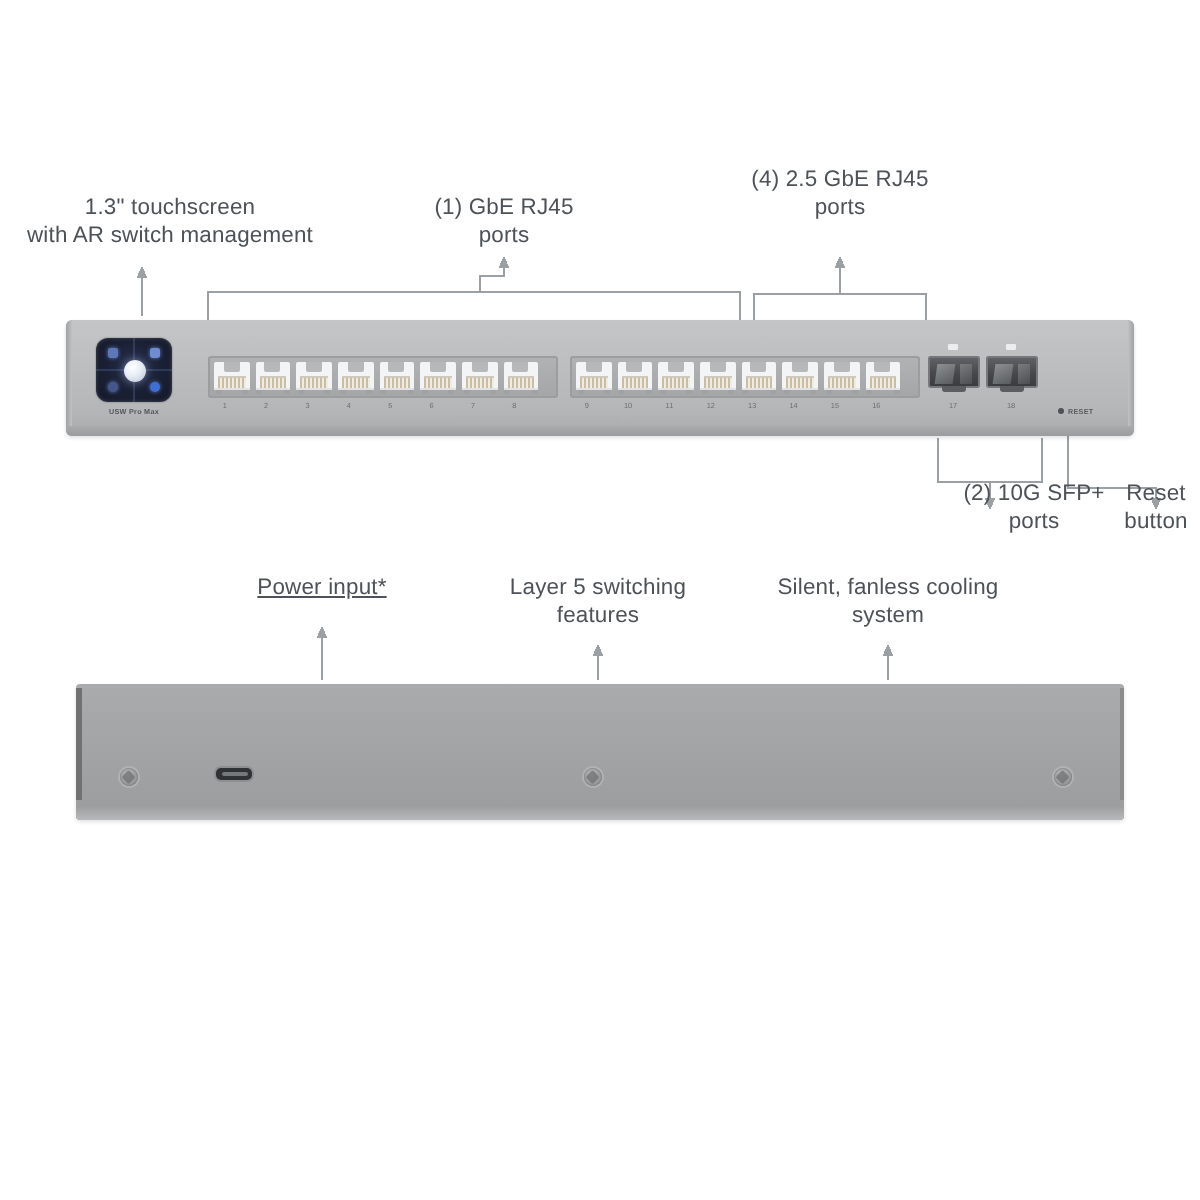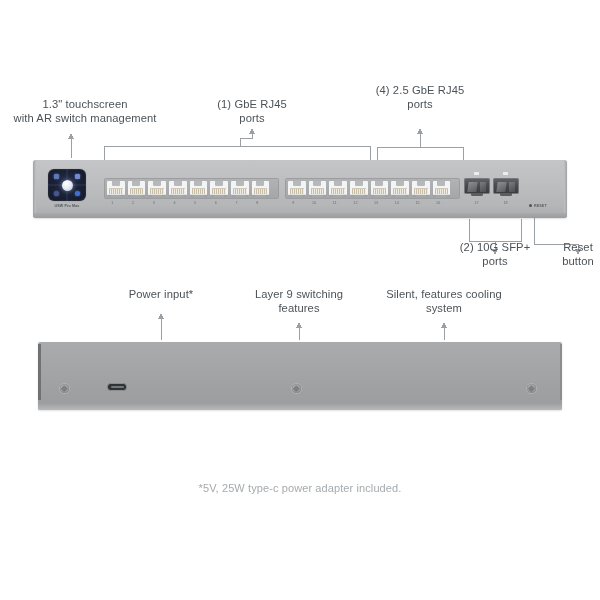--- a/index.html
+++ b/index.html
@@ -384,21 +384,21 @@
 
   <div class="callout" style="left:0px; top:98px; width:170px;">1.3" touchscreen
 with AR switch management</div>
 
   <div class="callout" style="left:182px; top:98px; width:140px;">(1) GbE RJ45
 ports</div>
 
   <div class="callout" style="left:352px; top:84px; width:136px;">(4) 2.5 GbE RJ45
 ports</div>
 
-  <div class="callout" style="left:430px; top:241px; width:130px;">(2) 10G SFP+
+  <div class="callout" style="left:452px; top:241px; width:130px;">(2) 10G SFP+
 ports</div>
 
   <div class="callout" style="left:540px; top:241px; width:76px;">Reset
 button</div>
 
   <div class="device-front">
     <div class="front-edge-left"></div>
     <div class="front-edge-right"></div>
     <div class="front-bottom-lip"></div>
 
@@ -538,36 +538,35 @@
     </div>
     <div class="sfp-nums" style="left:429px;">
       <div class="pnum">17</div>
       <div class="pnum">18</div>
     </div>
 
     <div class="reset-dot" style="left:496px; top:44px;"></div>
     <div class="reset-txt" style="left:501px; top:43.5px;">RESET</div>
   </div>
 
-  <div class="callout" style="left:96px; top:288px; width:130px;">Power input*</div>
-
-  <div class="callout" style="left:235px; top:288px; width:128px;">Layer 9 switching
+  <div class="callout" style="left:96px; top:288px; width:130px;text-decoration:underline;">Power input*</div>
+
+  <div class="callout" style="left:235px; top:288px; width:128px;">Layer 5 switching
 features</div>
 
-  <div class="callout" style="left:372px; top:288px; width:144px;">Silent, features cooling
+  <div class="callout" style="left:372px; top:288px; width:144px;">Silent, fanless cooling
 system</div>
 
   <div class="device-rear">
     <div class="rear-edge-left"></div>
     <div class="rear-edge-right"></div>
     <div class="rear-bottom"></div>
 
     <div class="usbc"></div>
 
     <div class="screw" style="left:22px;  top:42px;"></div>
     <div class="screw" style="left:254px; top:42px;"></div>
     <div class="screw" style="left:489px; top:42px;"></div>
     <div class="screw" style="left:366px; top:42px; opacity:0;"></div>
   </div>
 
-  <div class="footnote">*5V, 25W type-c power adapter included.</div>
 
 </div>
 
 </body></html>

